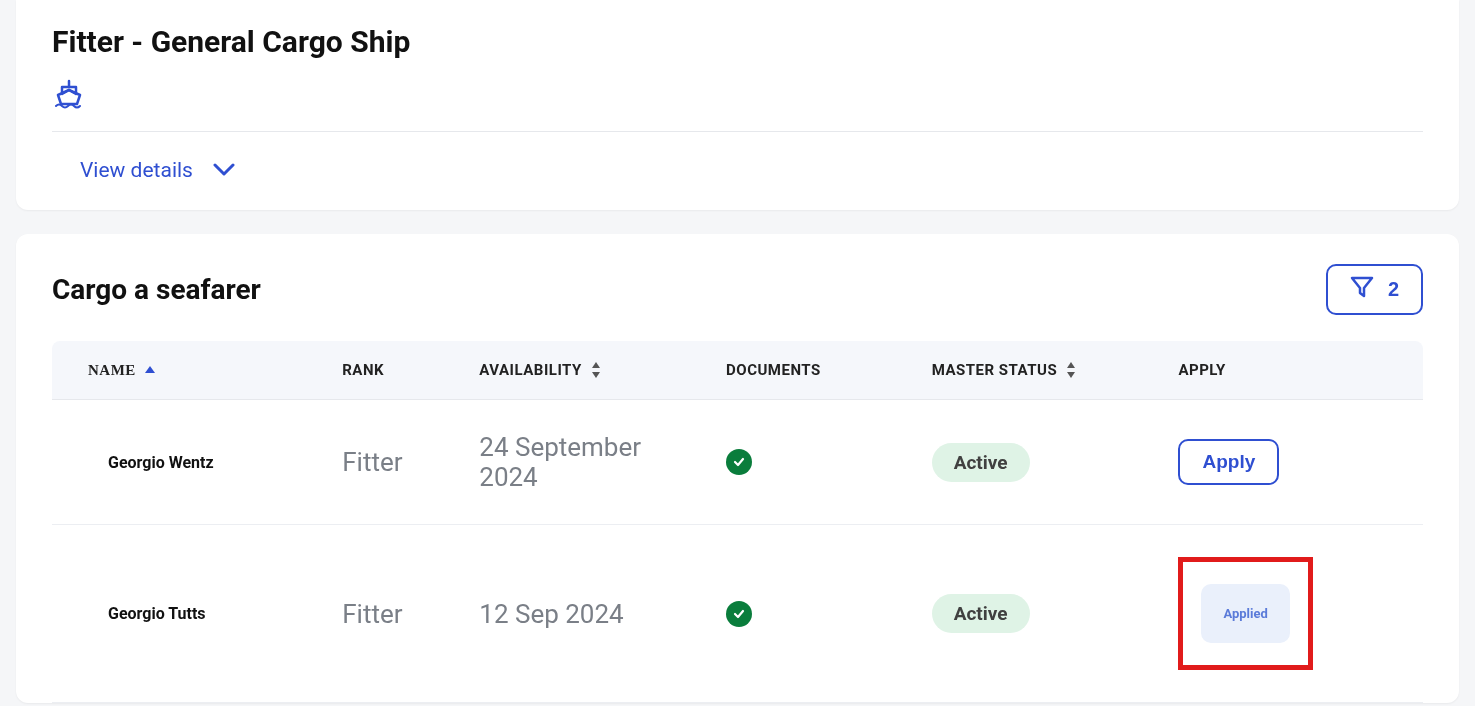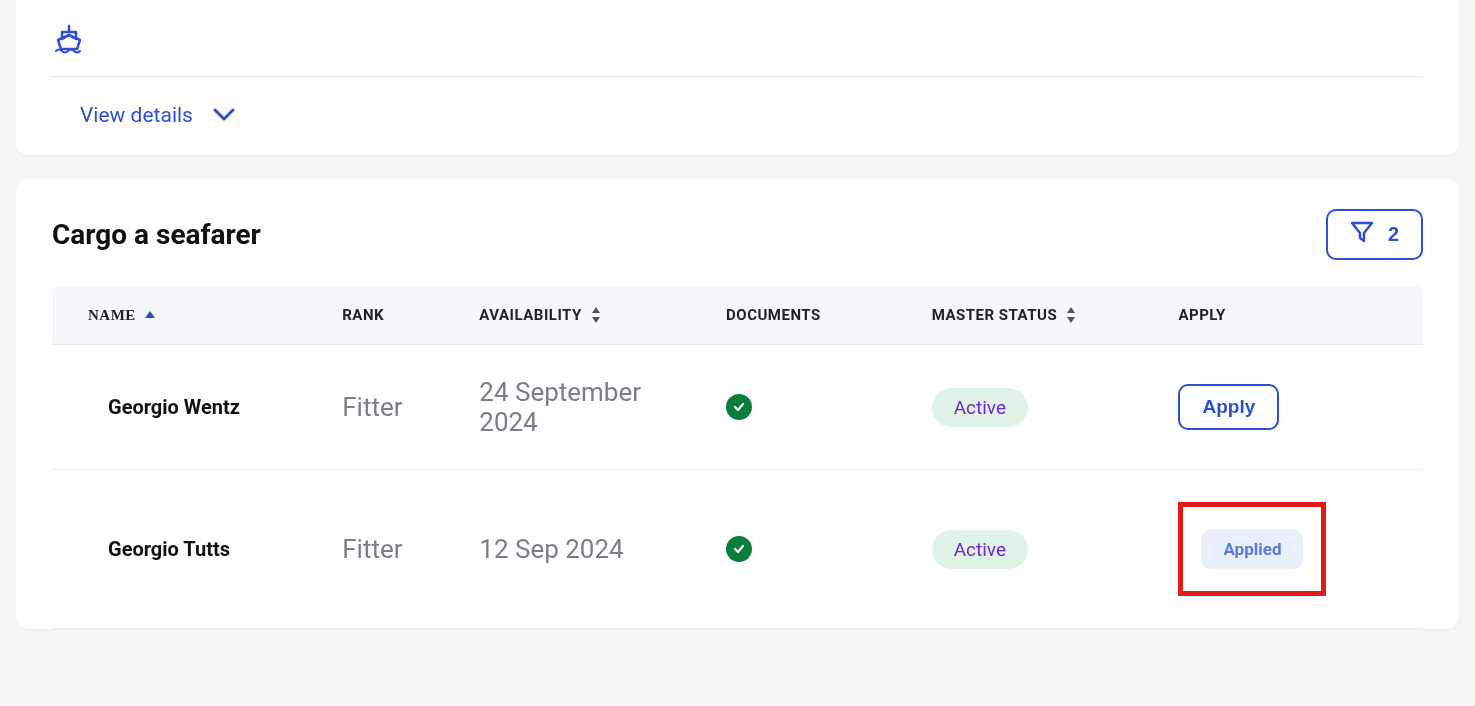--- a/index.html
+++ b/index.html
@@ -100,72 +100,73 @@
   .sort-icon { display: inline-flex; flex-direction: column; line-height: 0; }
   .sort-up { color: #2f4fd1; }
   .sort-neutral { color: #555; }
 
   .tbody-row td {
     padding: 32px 16px;
     border-bottom: 1px solid #eceef2;
     vertical-align: middle;
   }
   .tbody-row td:first-child { padding-left: 56px; }
-  .cell-name { font-size: 20px; font-weight: 700; color: #111; }
+  .cell-name { font-size: 16px; font-weight: 700; color: #111; }
   .cell-rank, .cell-avail { font-size: 26px; color: #7a7f87; }
   .doc-check {
     width: 26px; height: 26px; border-radius: 50%;
     background: #0a7d3c;
     display: inline-flex; align-items: center; justify-content: center;
   }
   .status-badge {
     display: inline-block;
     background: #dff3e6;
-    color: #6d28d9;
-    font-weight: 400;
+    color: #404040;
+    font-weight: 700;
     font-size: 19px;
     padding: 8px 22px;
     border-radius: 999px;
   }
   .apply-btn {
     display: inline-block;
     border: 2px solid #2f4fd1;
     color: #2f4fd1;
     background: #fff;
     font-weight: 700;
     font-size: 19px;
     padding: 10px 22px;
     border-radius: 10px;
     cursor: pointer;
   }
   .applied-badge {
     display: inline-block;
     background: #eaf0fb;
     color: #5b7bd9;
     font-weight: 700;
-    font-size: 17px;
-    padding: 10px 22px;
+    font-size: 13px;
+    padding: 22px 22px;
     border-radius: 10px;
   }
   .highlight-box {
     border: 5px solid #e11b1b;
     padding: 22px 18px;
     display: inline-block;
   }
   .col-name { width: 20%; font-family: Liberation Serif, serif; }
   .col-rank { width: 10%; }
   .col-avail { width: 18%; }
   .col-docs { width: 15%; }
   .col-status { width: 18%; }
   .col-apply { width: 19%; }
 </style>
 </head>
 <body>
 
 <div class="card card1">
+  <h1 class="card1-title">Fitter - General Cargo Ship</h1>
   <div class="company-row">
     <span class="ship-icon">
       <svg width="34" height="30" viewBox="0 0 34 30" fill="none">
         <path d="M17 2 L17 8" stroke="#2f4fd1" stroke-width="2.5" stroke-linecap="round"></path>
         <path d="M10 8 H24 V15 L17 11 L10 15 Z" stroke="#2f4fd1" stroke-width="2.5" fill="none" stroke-linejoin="round"></path>
         <path d="M6 16 L17 11 L28 16 L25 25 H9 Z" stroke="#2f4fd1" stroke-width="2.5" fill="none" stroke-linejoin="round"></path>
         <path d="M4 27 q3 -3 6 0 q3 3 6 0 q3 -3 6 0 q3 3 6 0" stroke="#2f4fd1" stroke-width="2" fill="none" stroke-linecap="round"></path>
       </svg>
     </span>
   </div>

